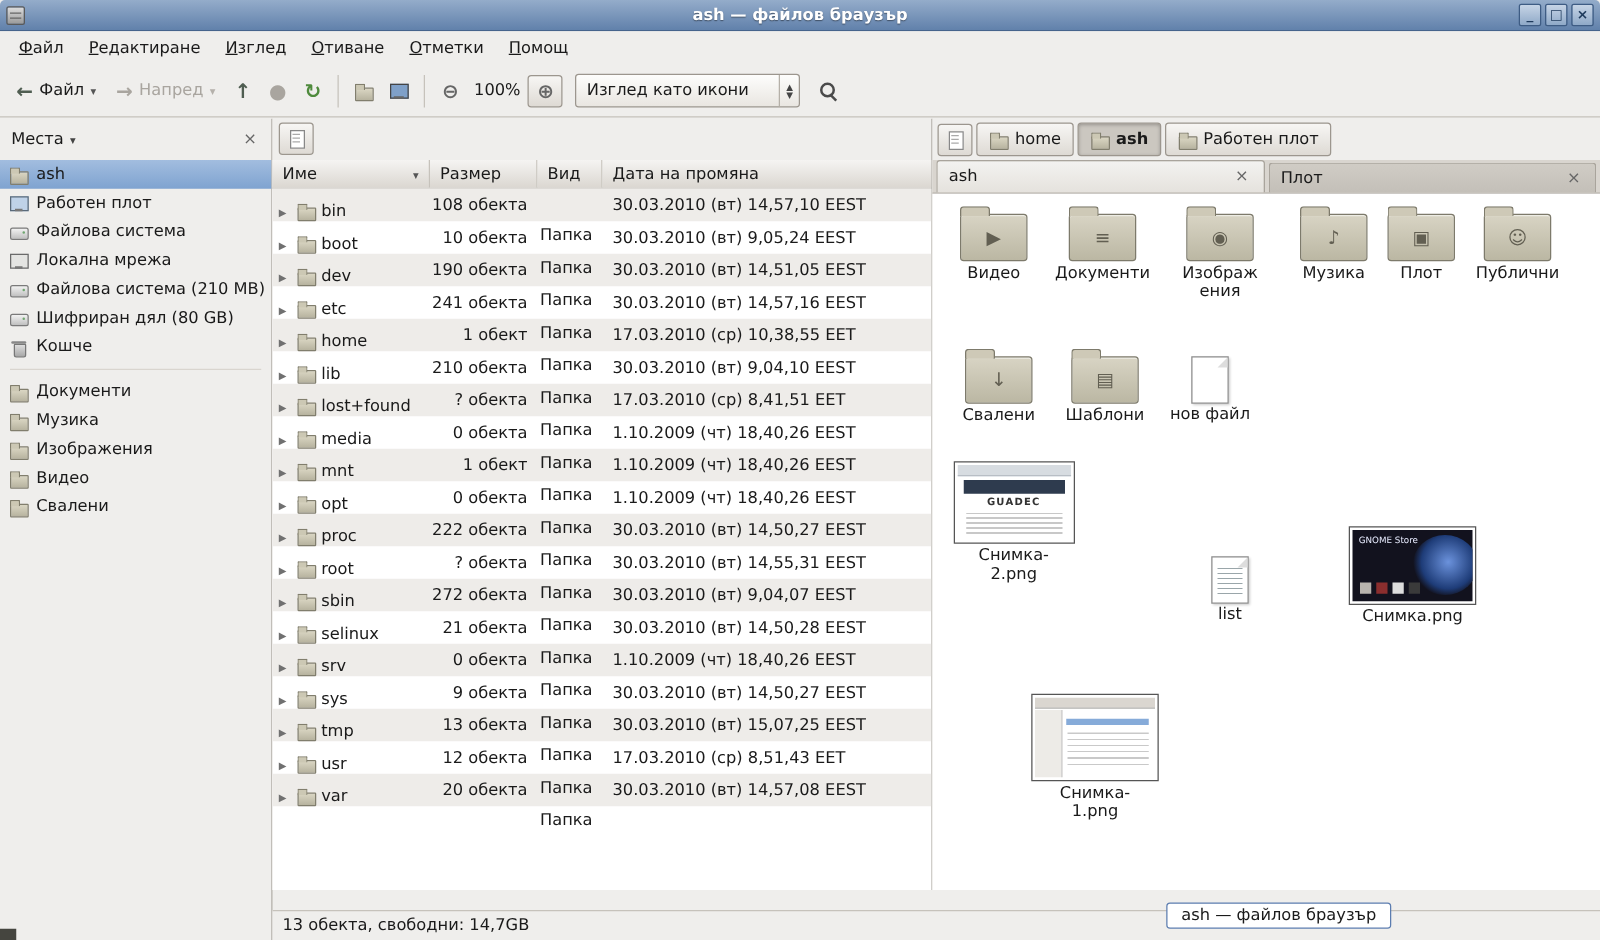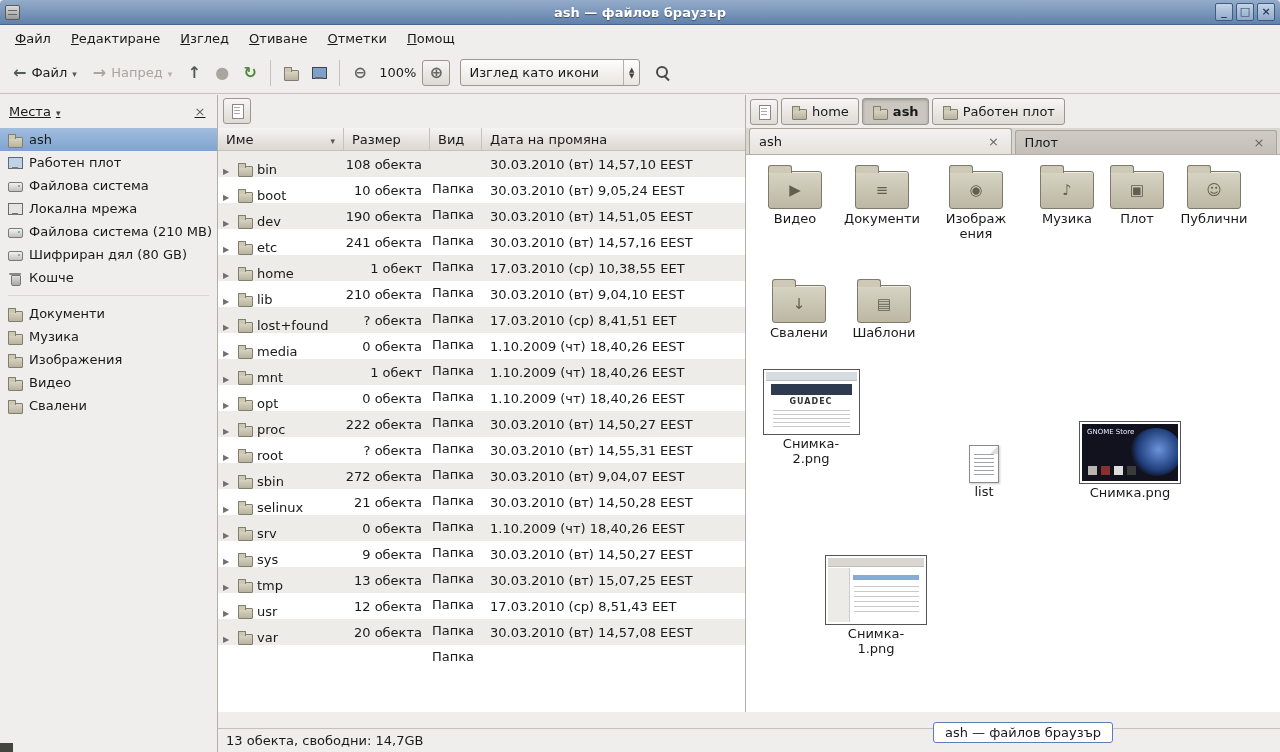--- a/index.html
+++ b/index.html
@@ -36,21 +36,21 @@
   .combo { width:180px; height:27px; border:1px solid #9C968E; border-radius:3px;
     background:linear-gradient(#FDFDFC,#E9E6E1); display:flex; align-items:center; padding:0 0 0 8px; margin-left:8px; }
   .combo .spin { margin-left:auto; display:flex; flex-direction:column; justify-content:center; line-height:6px; font-size:7px; color:#444;
     border-left:1px solid #B5B0A8; padding:0 5px; height:100%; }
   .mag { position:relative; width:16px; height:16px; }
   .mag::before { content:""; position:absolute; left:1px; top:1px; width:8px; height:8px; border:2px solid #4a4a4a; border-radius:50%; }
   .mag::after { content:""; position:absolute; right:1px; bottom:2px; width:7px; height:2px; background:#4a4a4a; transform:rotate(45deg); }
   
   .main { position:absolute; top:95px; left:0; right:0; bottom:0; display:flex; }
   .sidebar { width:218px; border-right:1px solid #B3AFA8; display:flex; flex-direction:column; background:#EFEEEC; flex:none; }
-  .side-header { height:33px; display:flex; align-items:center; padding:0 9px; gap:5px;text-decoration:underline; }
+  .side-header { height:33px; display:flex; align-items:center; padding:0 9px; gap:5px; }
   .caret::before { content:"▾"; font-size:9px; color:#444; }
   .close-x { margin-left:auto; color:#666; font-size:13px; width:16px; text-align:center; }
   .close-x::before { content:"×"; }
   .side-item { height:23px; display:flex; align-items:center; gap:6px; padding-left:7px; }
   .side-item.sel { background:linear-gradient(#A2BDDF,#7FA3D0); }
   .side-sep { height:1px; background:#D9D5CF; margin:6px 8px; }
   
   .mini { width:16px; height:16px; position:relative; flex:none; display:inline-block; }
   .mini.folder::before { content:""; position:absolute; left:1px; top:5px; width:13px; height:9px;
     background:linear-gradient(#DAD6C3,#B7B39F); border:1px solid #817E6D; border-radius:1px; }
@@ -560,20 +560,24 @@
                 <span class="emblem">↓</span>
               </div>
             <div class="ilabel">Свалени</div>
           </div>
           <div class="ivitem" style="left:96px;top:118px;width:84px">
             <div class="folder48">
                 <span class="emblem">▤</span>
               </div>
             <div class="ilabel">Шаблони</div>
           </div>
+          <div class="ivitem" style="left:184px;top:118px;width:76px">
+            <div class="page-icon"></div>
+            <div class="ilabel">нов файл</div>
+          </div>
 
           <div class="ivitem" style="left:10px;top:214px;width:110px">
             <span class="thumb">
               <span class="t-inner t2" style="display:block">
                 <span class="t2-top" style="display:block"></span>
                 <span class="t2-band" style="display:block"></span>
                 <span class="t2-title" style="display:block">GUADEC</span>
                 <span class="t2-lines"></span>
               </span>
             </span>

